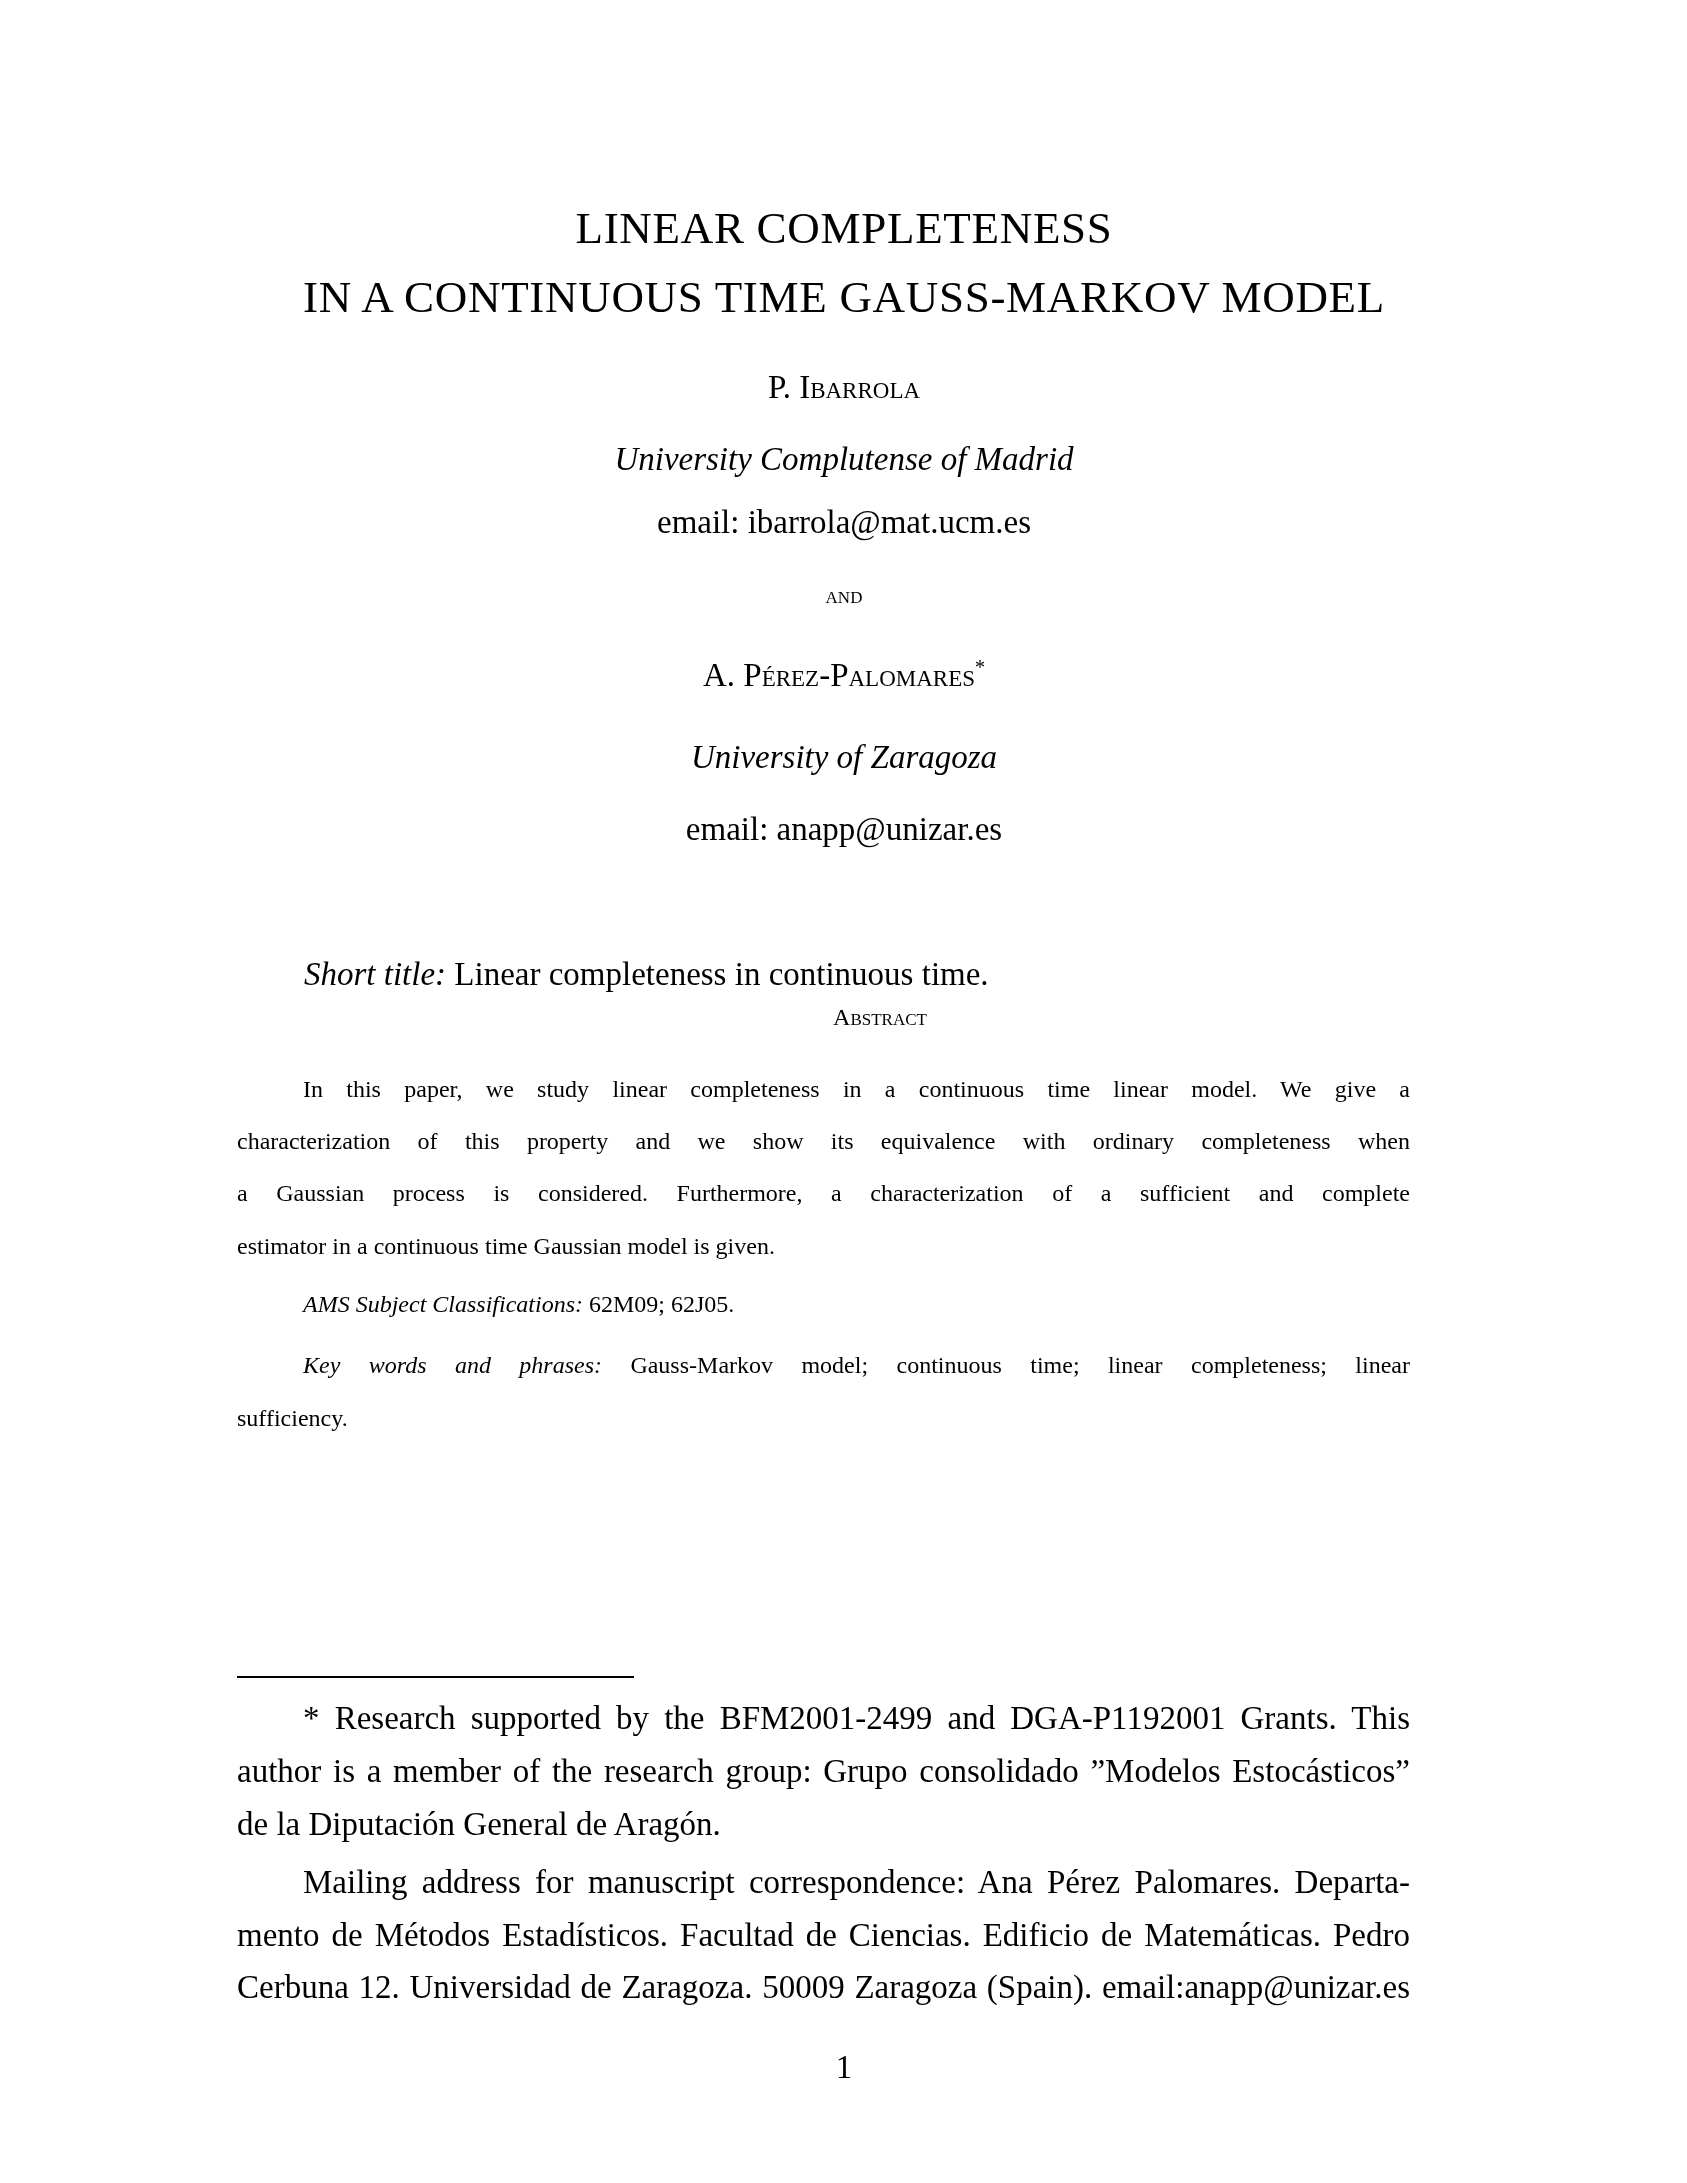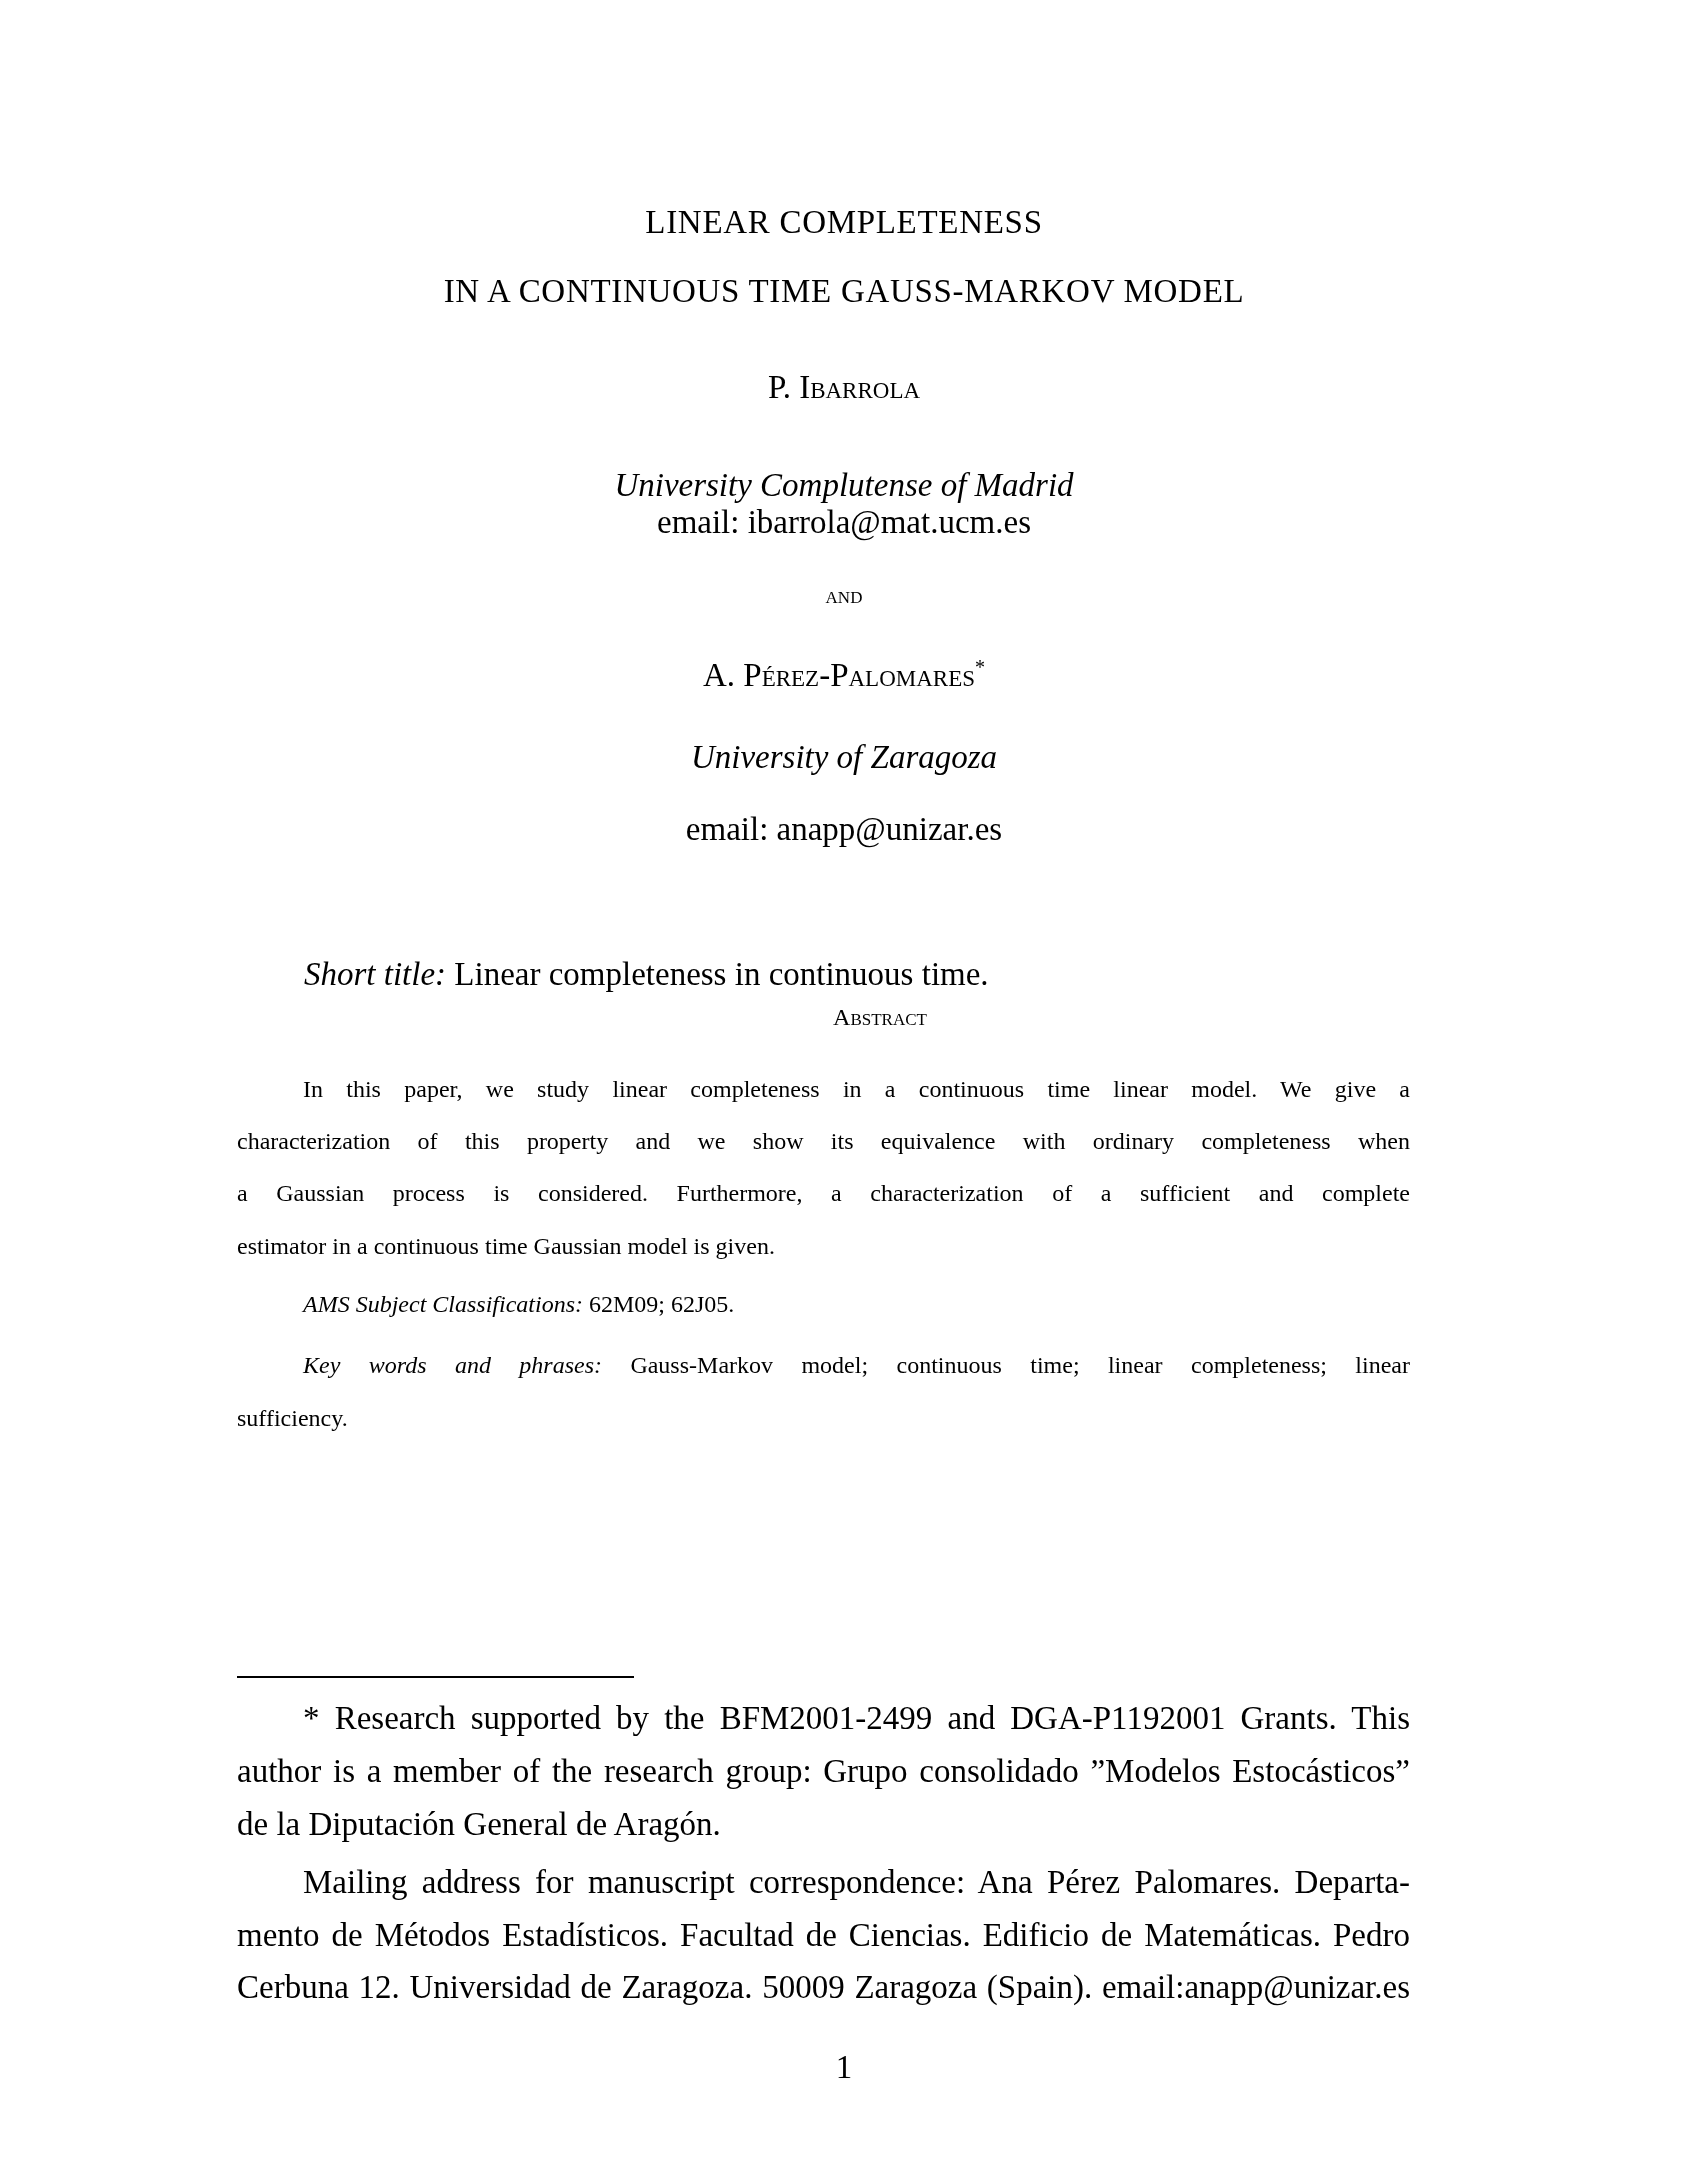--- a/index.html
+++ b/index.html
@@ -2,35 +2,35 @@
 <html style="font-size:10.6px"><head>
 <meta charset="utf-8">
 <style>
   html, body { margin: 0; padding: 0; background: #ffffff; }
   body { width: 1688px; height: 2183px; position: relative; overflow: hidden; color: #000; font-family: "Liberation Serif", "DejaVu Serif", serif; }
   .ln { position: absolute; white-space: nowrap; line-height: 1; }
   .center { left: 0; width: 1688px; text-align: center; }
   .just { left: 237px; width: 1173px; text-align: justify; text-align-last: justify; white-space: normal; }
   .just.last { text-align-last: left; }
   .indent { left: 303px; width: 1107px; }
-  .title { font-size: 33px; letter-spacing: 0.7px; font-family: Liberation Serif, serif; }
+  .title { font-size: 45px; letter-spacing: 0.7px; font-family: Liberation Serif, serif; }
   .sc { font-variant: small-caps; }
   .big { font-size: 33px; }
   .mid { font-size: 24px; }
   .it { font-style: italic; }
   .rule { position: absolute; left: 237px; top: 1676px; width: 397px; height: 2px; background: #000; }
 </style>
 </head>
 <body>
 
 <div class="ln center title" style="top:206px;">LINEAR COMPLETENESS</div>
 <div class="ln center title" style="top:275px;">IN A CONTINUOUS TIME GAUSS-MARKOV MODEL</div>
 
 <div class="ln center big sc" style="top:371px;">P. Ibarrola</div>
-<div class="ln center big it" style="top:469px;">University Complutense of Madrid</div>
+<div class="ln center big it" style="top:443px;">University Complutense of Madrid</div>
 <div class="ln center big" style="top:506px;">email: ibarrola@mat.ucm.es</div>
 
 <div class="ln center mid sc" style="top:583px;">and</div>
 
 <div class="ln center big sc" style="top:657px;"><span>A. Pérez-Palomares</span><sup style="font-size:20px;">*</sup></div>
 <div class="ln center big it" style="top:741px;">University of Zaragoza</div>
 <div class="ln center big" style="top:813px;">email: anapp@unizar.es</div>
 
 <div class="ln big" style="top:918px; left:304px;margin-top:40px;"><span class="it">Short title:</span><span> Linear completeness in continuous time.</span></div>
 

